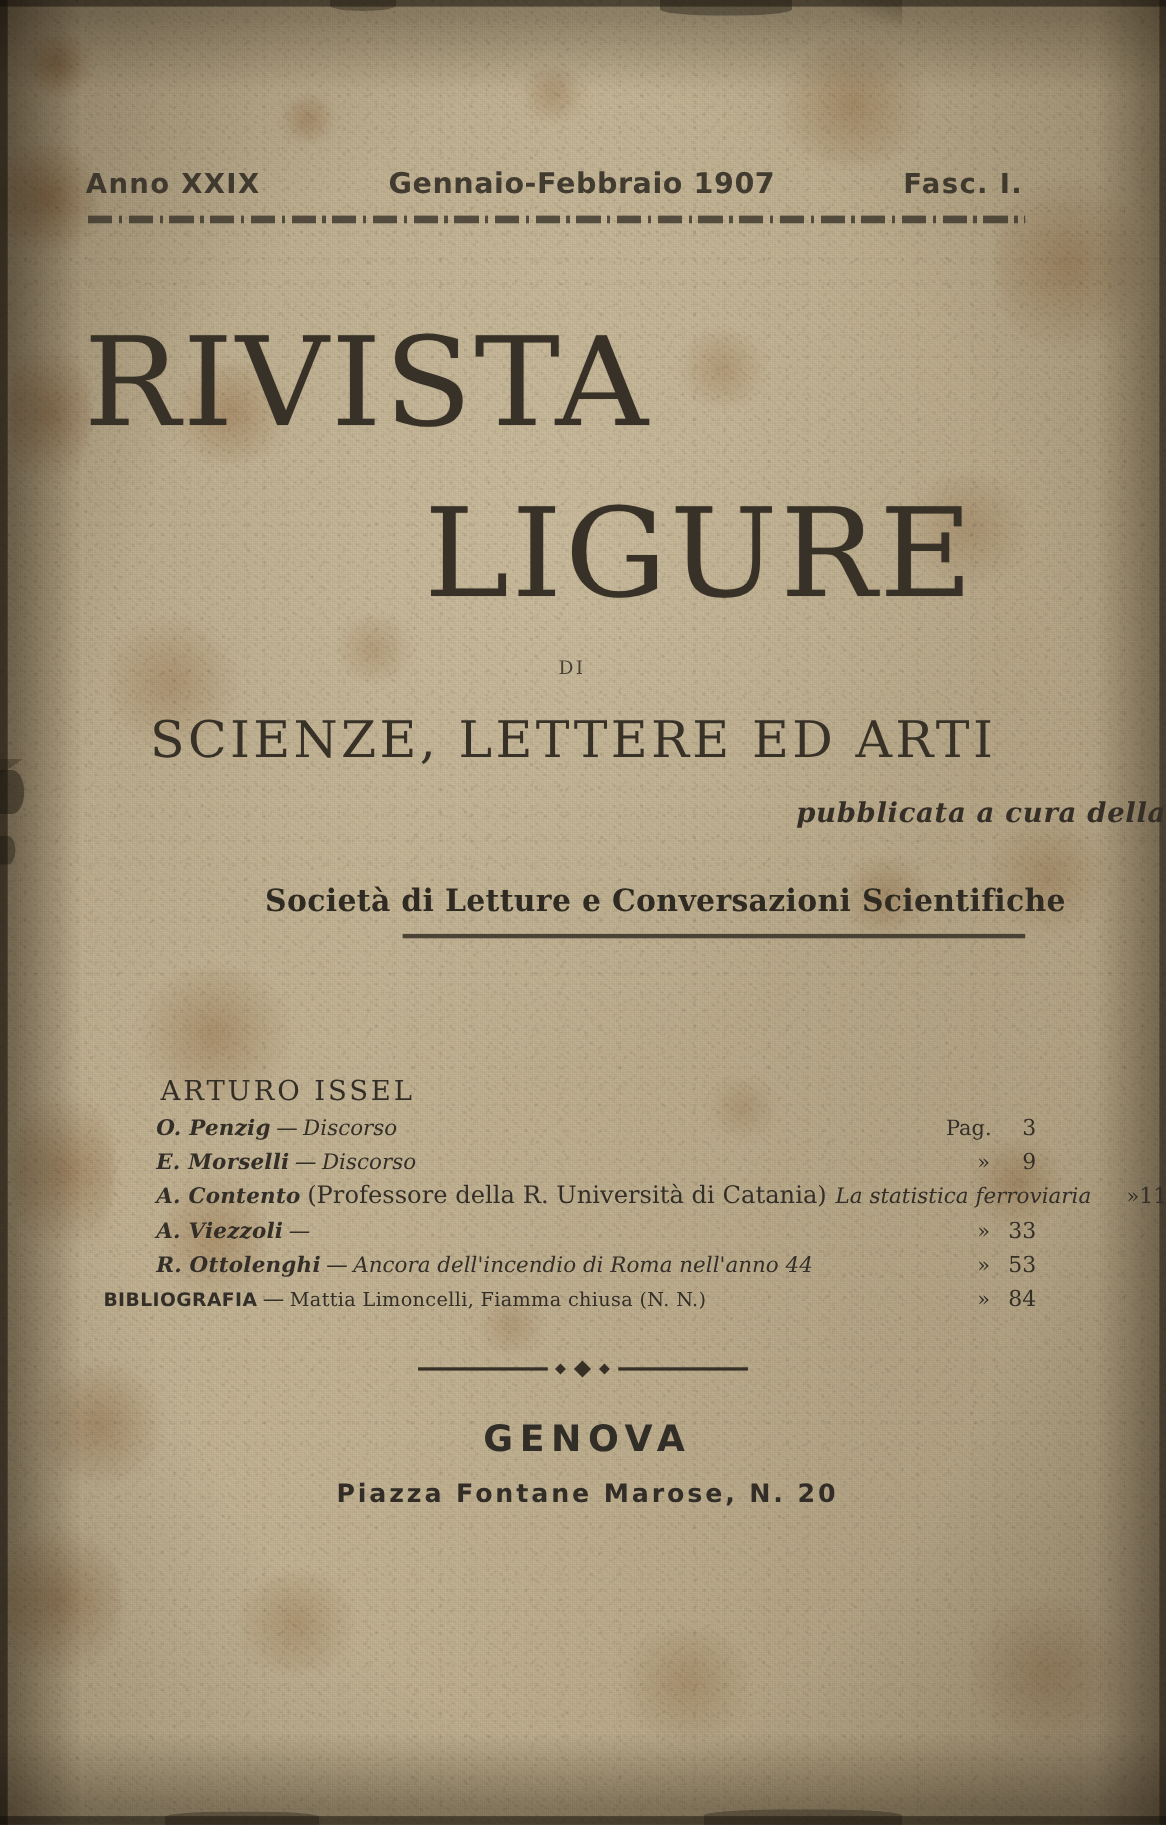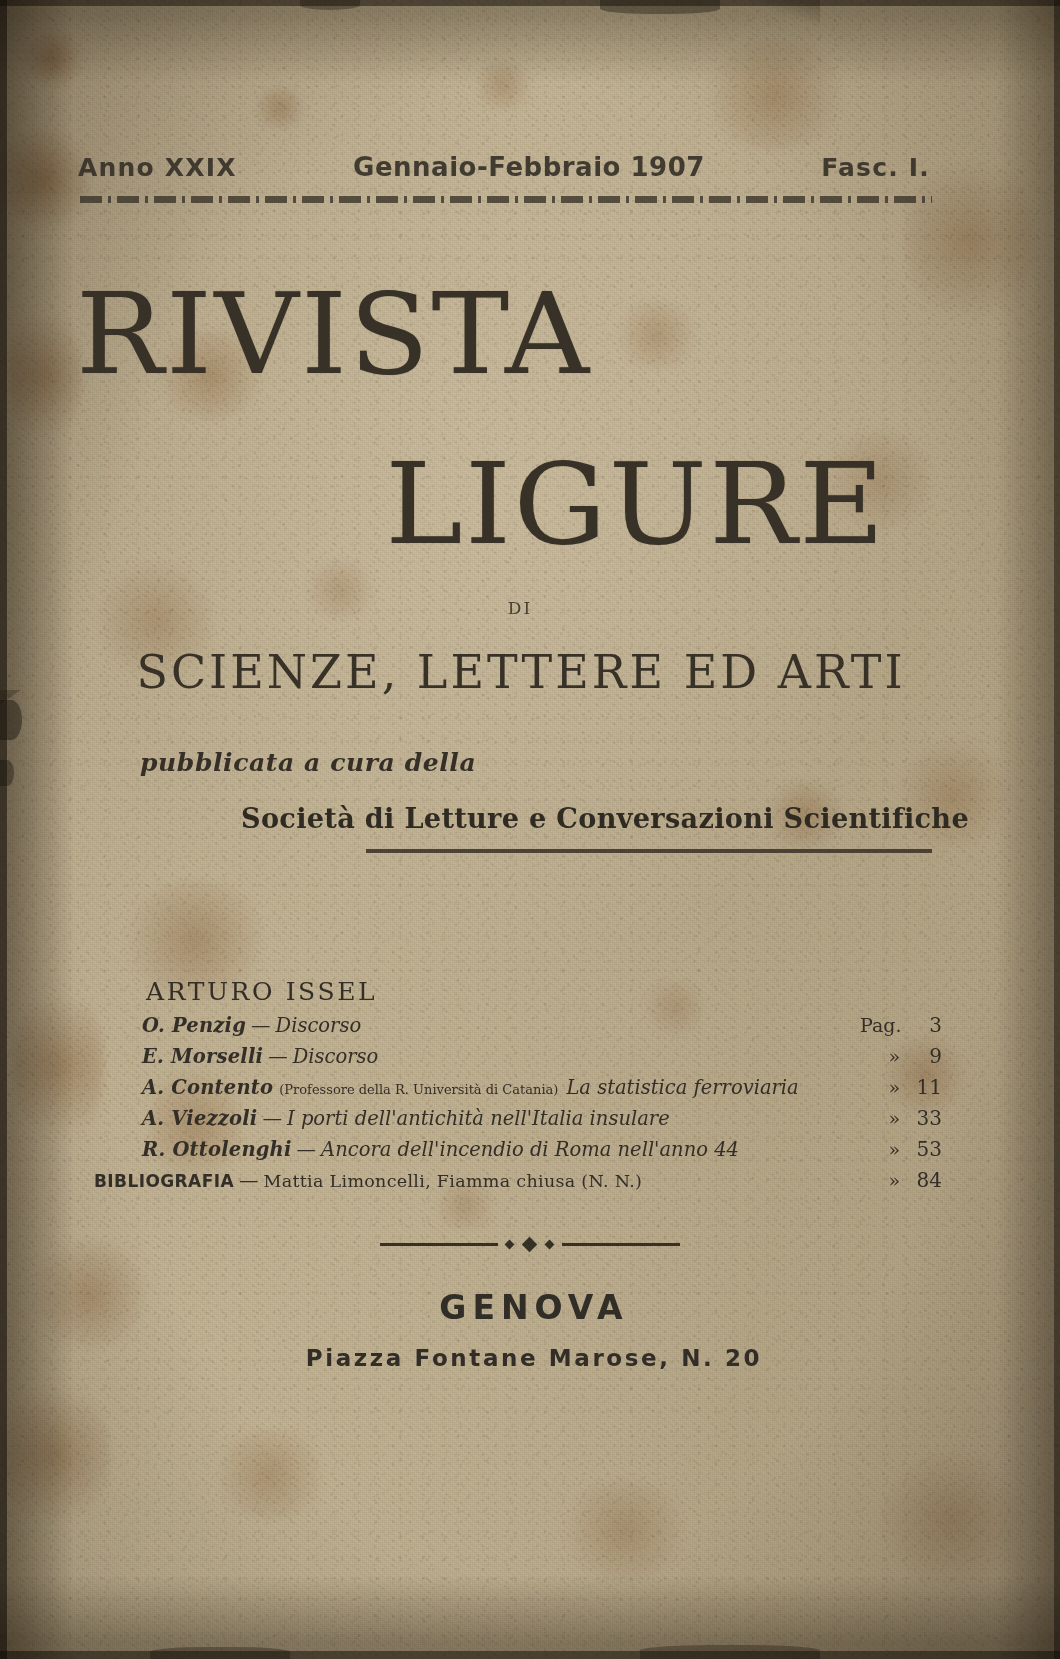--- a/index.html
+++ b/index.html
@@ -95,40 +95,40 @@
   
   .title1,.title2{
     position:absolute;
     font-family:"DejaVu Serif",serif;
     font-weight:400;
     color:#3a342a;
     letter-spacing:.02em;
     -webkit-text-stroke:0px;
     transform-origin:left center;
   }
-  .title1{left:86px;top:278px;font-size:112px;line-height:1;}
+  .title1{left:86px;top:292px;font-size:112px;line-height:1;}
   .title2{left:395px;top:448px;font-size:112px;line-height:1;}
   .title1 .g,.title2 .g{
     display:inline-block;
     transform:scaleX(1.04);
   }
 
   .di{
     position:absolute;left:0;right:0;top:598px;text-align:center;
     font-family:"DejaVu Serif",serif;font-size:17px;letter-spacing:2px;color:#4a4336;
     margin-left:-20px;
   }
   .subtitle{
     position:absolute;left:0;right:0;top:645px;text-align:center;
     font-family:"DejaVu Serif",serif;font-size:46px;letter-spacing:3px;color:#3a342a;
     margin-left:-18px;
   }
 
   .pubblicata{
-    position:absolute;left:0;right:0;top:748px;text-align:left;
+    position:absolute;left:0;right:0;top:724px;text-align:right;
     font-family:"DejaVu Serif",serif;font-style:italic;font-weight:700;
     font-size:25px;letter-spacing:.6px;color:#38322a;
     margin-left:140px;
   }
   .societa{
     position:absolute;left:0;right:0;top:802px;text-align:center;
     font-family:"DejaVu Serif",serif;font-weight:700;
     font-size:28px;letter-spacing:.3px;color:#332e26;
     margin-left:150px;
     transform:scaleX(.97);
@@ -158,21 +158,21 @@
     height:31px;
     font-family:"DejaVu Serif",serif;
     font-size:19.5px;color:#36312a;
     white-space:nowrap;
   }
   .toc-row .author{
     font-style:italic;font-weight:700;letter-spacing:.2px;margin-left:48px;
   }
   .toc-row .sep{font-style:italic;padding:0 5px;}
   .toc-row .work{font-style:italic;}
-  .toc-row .plain{font-style:normal;font-size:13px;}
+  .toc-row .plain{font-style:normal;font-size:22px;}
   .toc-row .biblio{
     font-family:"DejaVu Sans",sans-serif;font-weight:700;font-size:17px;
     letter-spacing:.4px;font-style:normal;
   }
   .toc-row .smallcaps{font-style:normal;font-size:17.5px;letter-spacing:.3px;}
   .leader{
     flex:1 1 auto;min-width:14px;margin:0 8px 0 10px;
     height:1em;
     background-image:radial-gradient(circle, #4a4337 0 1.1px, rgba(0,0,0,0) 1.4px);
     background-size:38px 100%;
@@ -322,21 +322,20 @@
         <span class="plain" style="padding-left:6px">(Professore della R. Università di Catania)</span>
         <span class="work" style="padding-left:8px">La statistica ferroviaria</span>
         <span class="leader"></span>
         <span class="pgmark">»</span>
         <span class="pgnum">11</span>
       </div>
 
       <div class="toc-row">
         <span class="author">A. Viezzoli</span>
         <span class="sep">—</span>
-        <span class="work">I porti dell'antichità nell'Italia insulare</span>
         <span class="leader"></span>
         <span class="pgmark">»</span>
         <span class="pgnum">33</span>
       </div>
 
       <div class="toc-row">
         <span class="author">R. Ottolenghi</span>
         <span class="sep">—</span>
         <span class="work">Ancora dell'incendio di Roma nell'anno 44</span>
         <span class="leader"></span>

